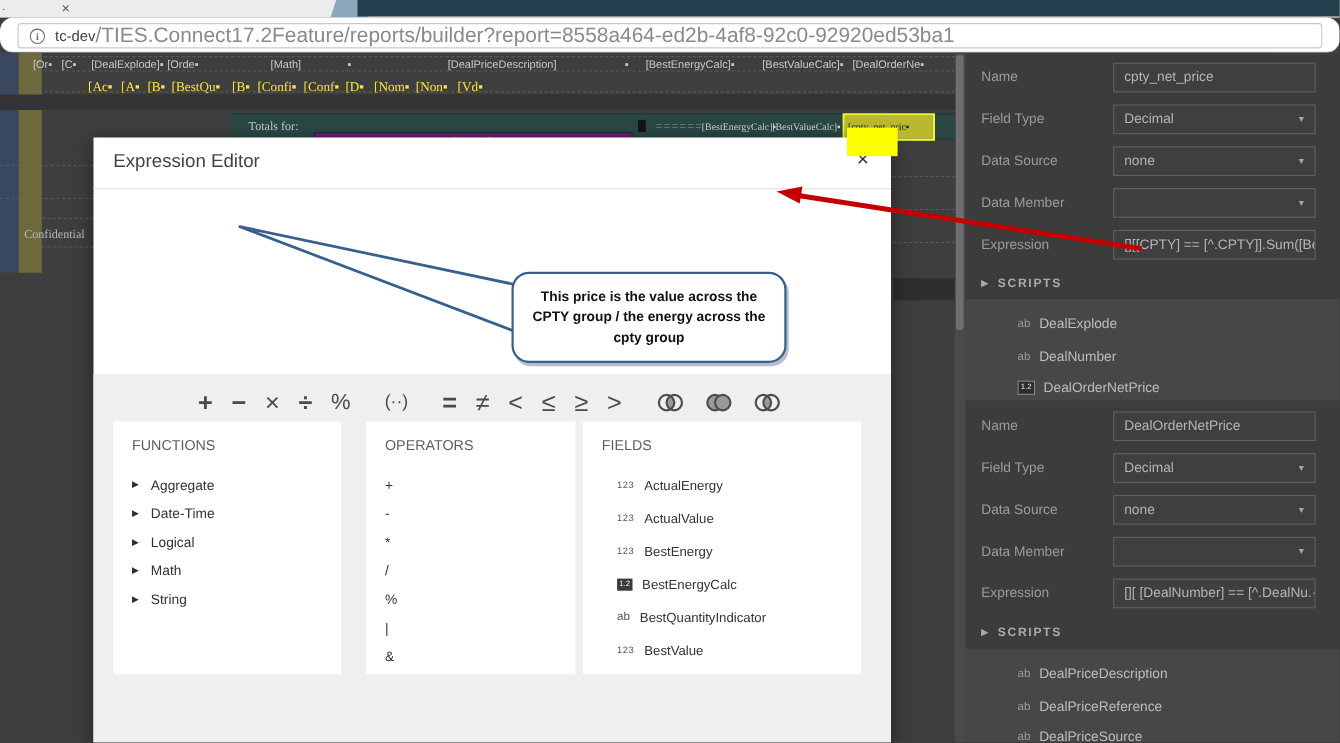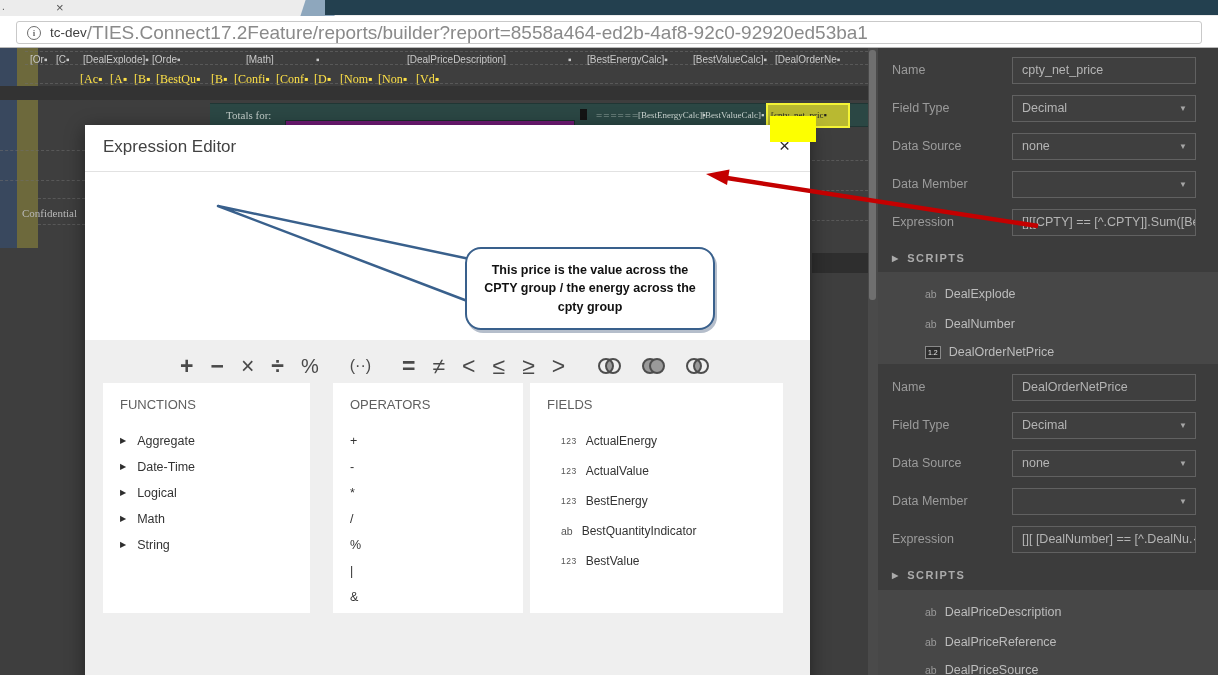--- a/index.html
+++ b/index.html
@@ -6,21 +6,21 @@
   html,body { width:1218px; height:675px; }
   body { font-family:"Liberation Sans", sans-serif; background:#3e3e3e; }
   .screen { position:relative; width:1218px; height:675px; overflow:hidden; background:#3e3e3e; }
 
   
   .tabbar { position:absolute; left:0; top:0; width:1218px; height:16px; background:#ececec; }
   .tab-close { position:absolute; left:56px; top:0px; font-size:13px; color:#555; cursor:pointer; line-height:15px; }
   .tab-dot { position:absolute; left:2px; top:1px; font-size:10px; color:#555; }
   .tab-shape { position:absolute; left:303px; top:0; width:34px; height:16px; background:#8ea7bd; transform:skewX(-18deg); }
   .tab-strip { position:absolute; left:325px; top:0; width:893px; height:15px; background:#23404f; }
-  .addressbar { position:absolute; left:0; top:16px; width:1218px; height:32px; background:#ffffff; border-bottom:1px solid #b9b9b9; }
+  .addressbar { position:absolute; left:0; top:16px; width:1218px; height:32px; background:#ffffff; border-bottom:1px solid #b9b9b9;border-radius:12px; }
   .urlbox { position:absolute; left:16px; top:5px; width:1186px; height:23px; border:1px solid #c9c9c9; border-radius:3px; background:#fff; display:flex; align-items:center; padding:0 10px; }
   .info-icon { width:14px; height:14px; border:1.4px solid #6d6d6d; border-radius:50%; color:#6d6d6d; font-size:9px; font-weight:bold; display:flex; align-items:center; justify-content:center; margin-right:9px; flex:0 0 auto; font-family:"Liberation Serif", serif; }
   .info-icon::before { content:"i"; }
   .url-host { font-size:13.5px; color:#3f3f3f; white-space:pre; }
   .url-path { font-size:19px; color:#8a8a8a; white-space:pre; }
 
   
   .designer { position:absolute; left:0; top:48px; width:878px; height:627px; background:#3e3e3e; }
   .strip-blue { position:absolute; left:0; top:0; width:17px; height:200px; background:#39485e; }
   .strip-olive { position:absolute; left:17px; top:0; width:21px; height:200px; background:#6d693c; }
@@ -336,20 +336,24 @@
             </div>
           <div class="fd-item">
               <span class="icon-123">123</span>
               <span class="lbl">ActualValue</span>
             </div>
           <div class="fd-item">
               <span class="icon-123">123</span>
               <span class="lbl">BestEnergy</span>
             </div>
           <div class="fd-item">
+              <span class="icon-calc">1.2</span>
+              <span class="lbl">BestEnergyCalc</span>
+            </div>
+          <div class="fd-item">
               <span class="icon-ab">ab</span>
               <span class="lbl">BestQuantityIndicator</span>
             </div>
           <div class="fd-item">
               <span class="icon-123">123</span>
               <span class="lbl">BestValue</span>
             </div>
         </div>
       </div>
 

